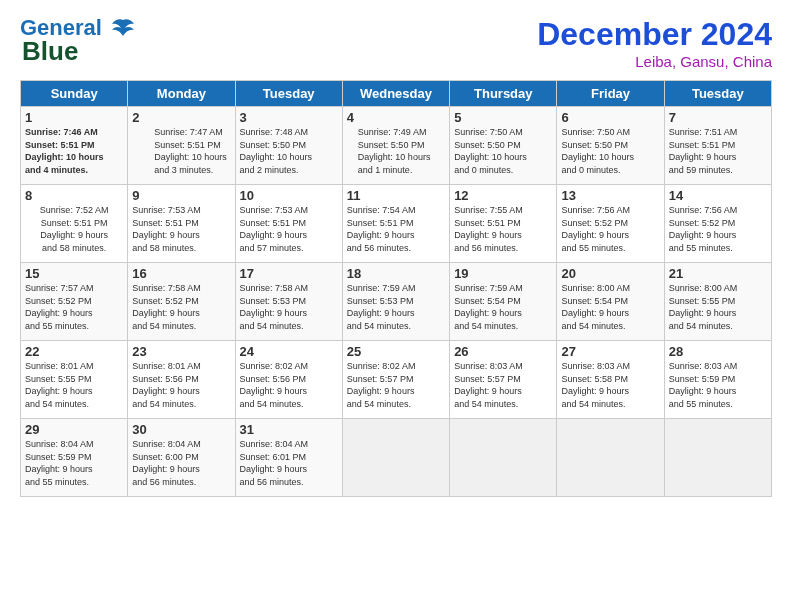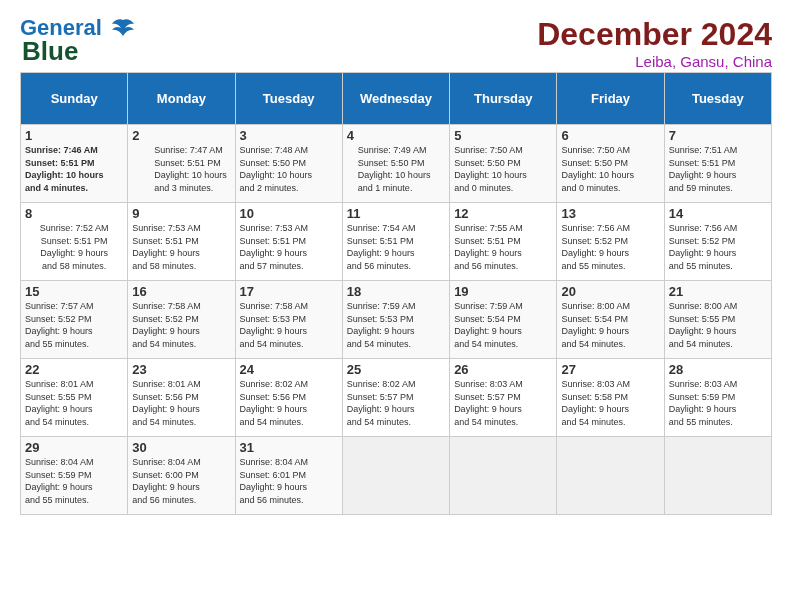--- a/index.html
+++ b/index.html
@@ -11,49 +11,49 @@
       overflow: hidden;
     }
     .page {
       width: 792px;
       padding: 16px 20px 10px 20px;
     }
     .header {
       display: flex;
       justify-content: space-between;
       align-items: flex-start;
-      margin-bottom: 2px;
+      margin-bottom: 10px;
       gap: 15px;
     }
     .logo {
       display: flex;
       align-items: center;
     }
     .title-block {
       text-align: right;
     }
     .main-title {
       font-size: 32px;
       font-weight: bold;
-      color: #7f1d1d;
+      color: #1d4ed8;
     }
     .subtitle {
       font-size: 15px;
       color: #a21caf;
     }
     table {
       width: 100%;
       border-collapse: collapse;
       table-layout: fixed;
     }
     thead tr th {
       background-color: #1a6eb5;
       color: #fff;
       text-align: center;
-      padding: 18px 2px;
+      padding: 5px 2px;
       font-size: 13px;
       font-weight: bold;
       border: 1px solid #ccc;
     }
     tbody tr td {
       border: 1px solid #ccc;
       vertical-align: top;
       padding: 3px 4px;
       font-size: 9.5px;
       color: #333;

